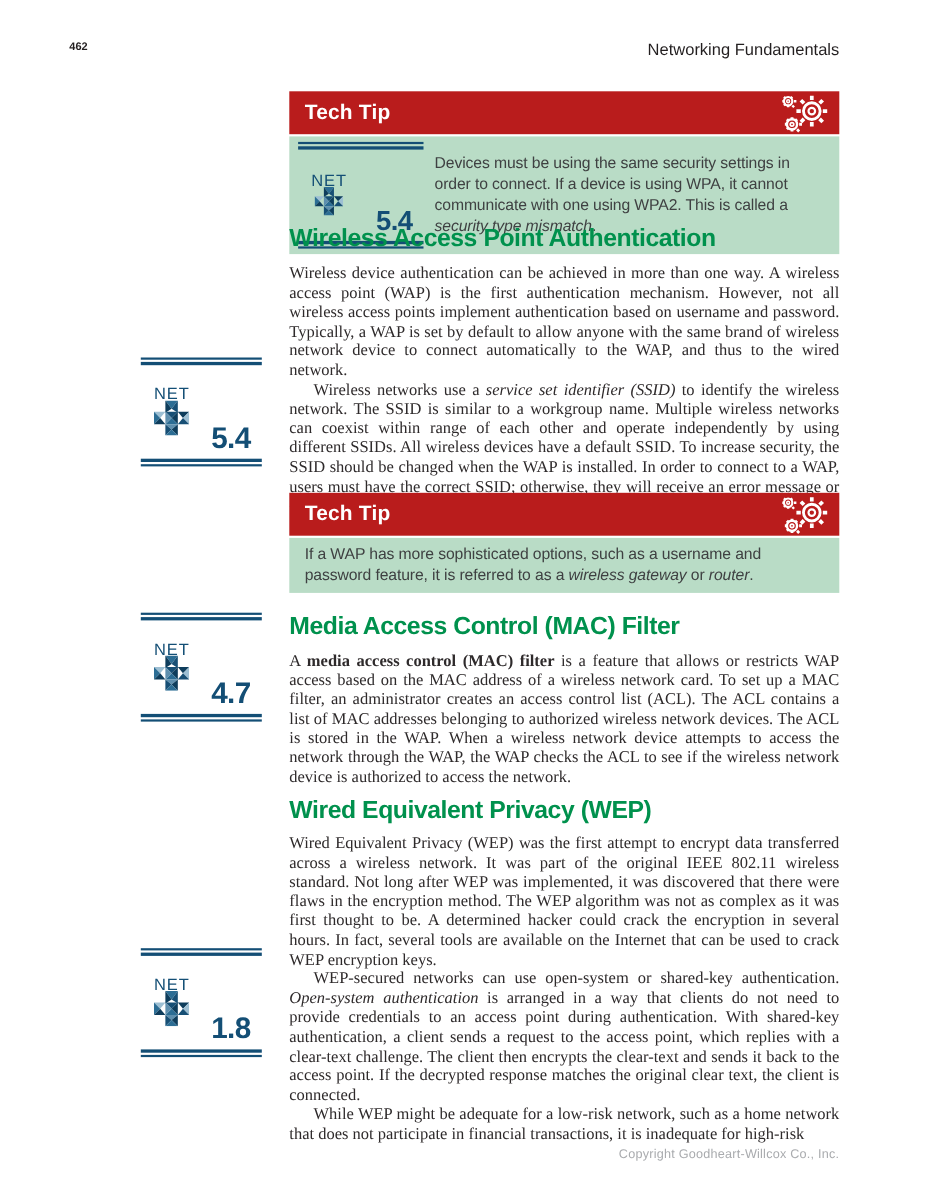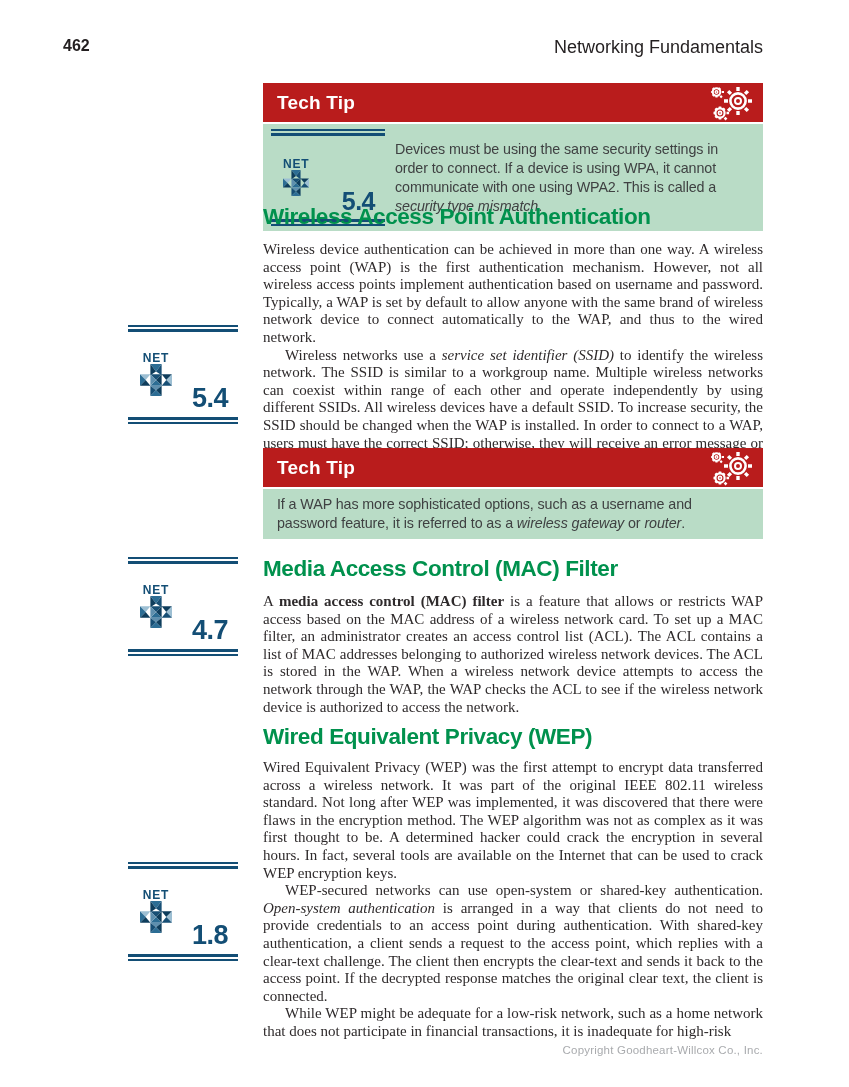--- a/index.html
+++ b/index.html
@@ -2,22 +2,22 @@
 <html><head>
 <meta charset="utf-8">
 <style>
   html,body{margin:0;padding:0;}
   body{
     width:849px;height:1087px;background:#ffffff;position:relative;
     font-family:"Liberation Sans", sans-serif;color:#2e2a2b;overflow:hidden;
   }
   .abs{position:absolute;}
   
-  .folio{left:63px;top:37px;font-size:16px;font-weight:bold;color:#231f20;}
-  .runhead{right:86px;top:37px;font-size:18px;color:#231f20;padding-left:36px;}
+  .folio{left:63px;top:37px;font-size:10px;font-weight:bold;color:#231f20;}
+  .runhead{right:86px;top:37px;font-size:15px;color:#231f20;padding-left:36px;}
   
   .tip{left:263px;width:500px;}
   .tip1{top:83px;}
   .tip2{top:448px;}
   .tip-head{
     height:39px;background:#b91c1c;display:flex;align-items:center;
     justify-content:space-between;padding:0 6px 0 14px;box-sizing:border-box;margin-bottom:2px;
   }
   .tip-title{color:#ffffff;font-weight:bold;font-size:19px;letter-spacing:0.2px;}
   .tip-body{
@@ -30,21 +30,21 @@
     flex:1;font-size:14.3px;line-height:19px;color:#3f4142;letter-spacing:-0.1px;
   }
   
   .nb{width:110px;box-sizing:border-box;}
   .nb-tip{width:114px;flex:0 0 114px;}
   .rl-thin{height:2px;background:#134e75;}
   .rl-thick{height:3px;background:#134e75;}
   .rl-gap{height:2px;}
   .nb-mid{display:flex;align-items:center;justify-content:space-between;padding:3px 10px 3px 12px;}
   .nb-left{display:flex;flex-direction:column;align-items:center;}
-  .nb-label{font-size:12px;font-weight:bold;color:#134e75;letter-spacing:0.8px;line-height:11px;}
+  .nb-label{font-size:15px;font-weight:normal;color:#134e75;letter-spacing:0.8px;line-height:11px;}
   .nb-num{font-size:27px;font-weight:bold;color:#134e75;letter-spacing:-0.5px;margin-top:48px;}
   .nb-tip .nb-num{font-size:25px;}
   .nb-m1{left:128px;top:325px;}
   .nb-m2{left:128px;top:557px;}
   .nb-m3{left:128px;top:862px;}
   
   .h{
     left:263px;color:#00914d;font-weight:bold;font-size:22.5px;
     letter-spacing:-0.4px;white-space:nowrap;
   }

